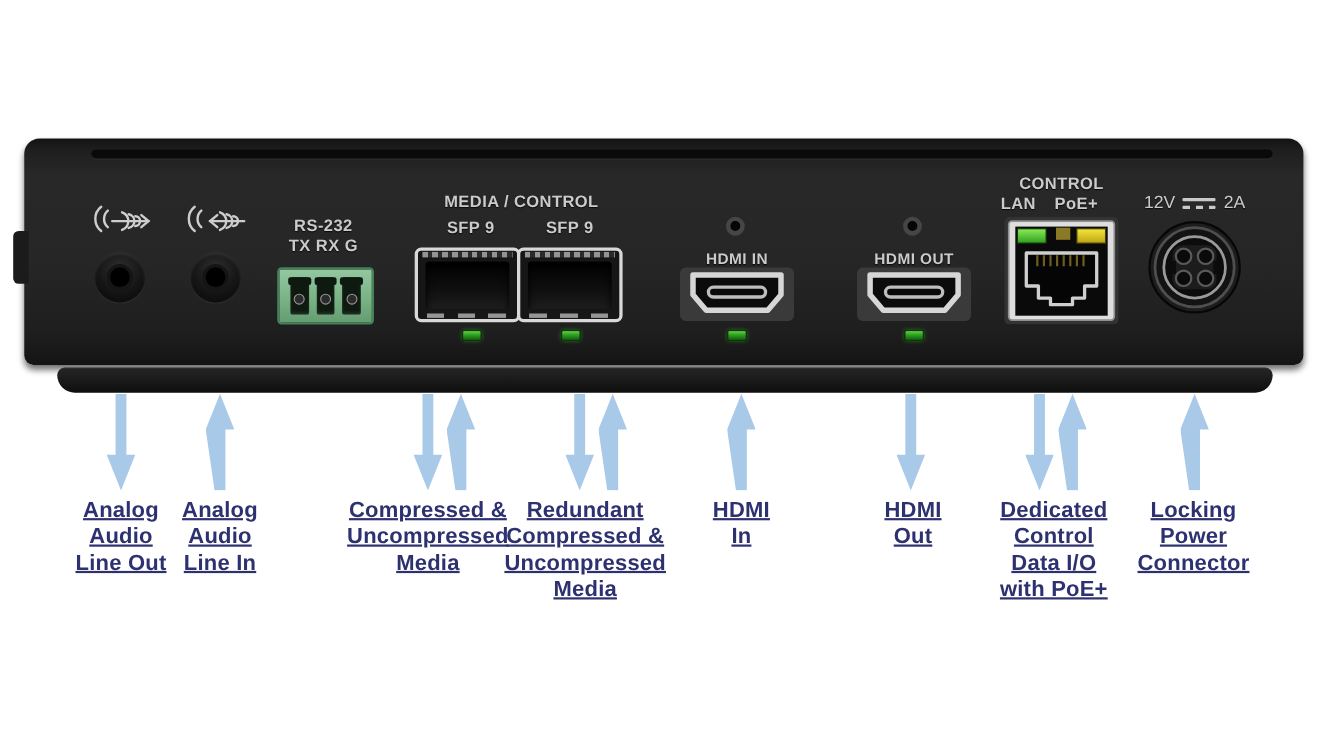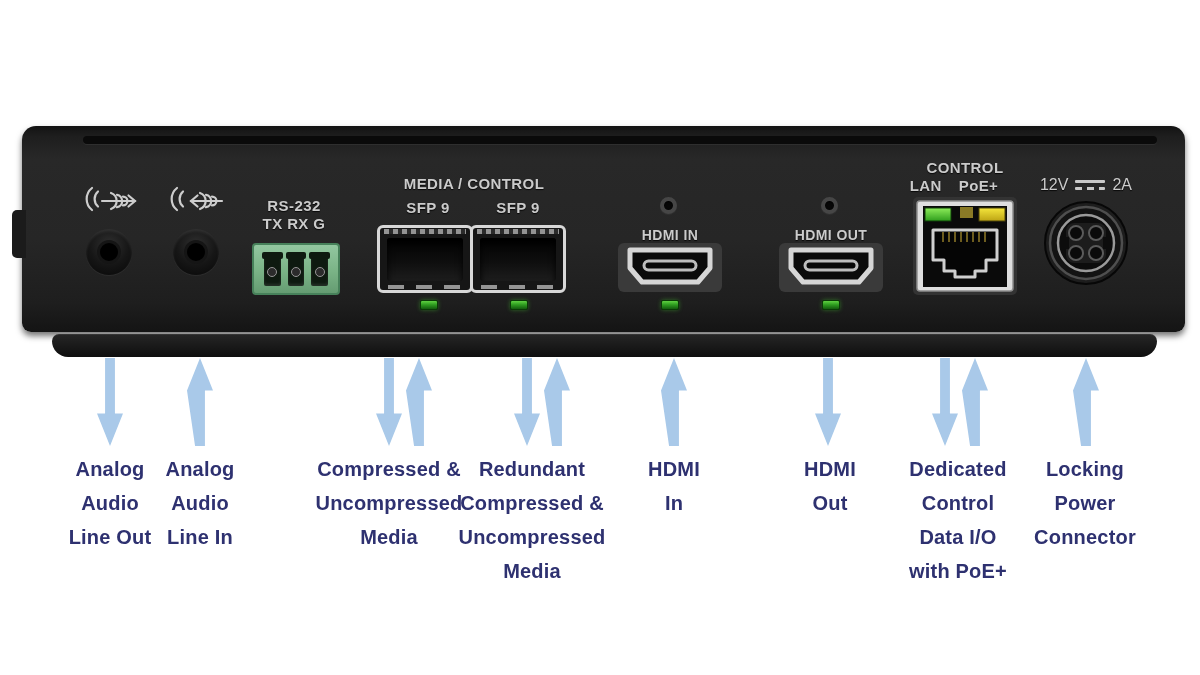--- a/index.html
+++ b/index.html
@@ -56,21 +56,21 @@
     background:repeating-linear-gradient(90deg,#b5b5b5 0 16px,transparent 16px 28px);opacity:.8;}
   .sfp-opening{position:absolute;left:7px;right:7px;top:10px;bottom:9px;border-radius:3px;
     background:linear-gradient(180deg,#020202 0%,#0e0e0e 55%,#1d1d1d 100%);
     box-shadow:inset 0 5px 7px #000;}
 
   
   .arrow{position:absolute;top:358px;width:26px;height:88px;background:#a9c9e9;}
   .arrow.down{clip-path:polygon(31% 0,69% 0,69% 63%,100% 63%,50% 100%,0 63%,31% 63%);}
   .arrow.up{clip-path:polygon(50% 0,100% 37%,69% 37%,69% 100%,31% 100%,0 37%);}
   .callout-label{position:absolute;top:452px;color:#2e3170;font-weight:bold;font-size:20px;
-    line-height:34px;text-align:center;white-space:pre-line;letter-spacing:.2px;}
+    line-height:24px;text-align:center;white-space:pre-line;letter-spacing:.2px;text-decoration:underline;}
 
   
   .pwr-row{position:absolute;display:flex;align-items:center;justify-content:center;gap:7px;
     color:#cbcbcb;font-weight:normal;font-size:16px;text-shadow:0 1px 1px rgba(0,0,0,.8);}
   .dc-symbol{display:inline-block;width:30px;}
   .dc-top{height:3px;background:#c9c9c9;border-radius:1px;}
   .dc-bot{height:3px;margin-top:4px;border-radius:1px;
     background:repeating-linear-gradient(90deg,#c9c9c9 0 7px,transparent 7px 12px);}
   .lan-row{position:absolute;display:flex;justify-content:center;gap:17px;color:#cbcbcb;
     font-weight:bold;font-size:15px;letter-spacing:.4px;text-shadow:0 1px 1px rgba(0,0,0,.8);}

